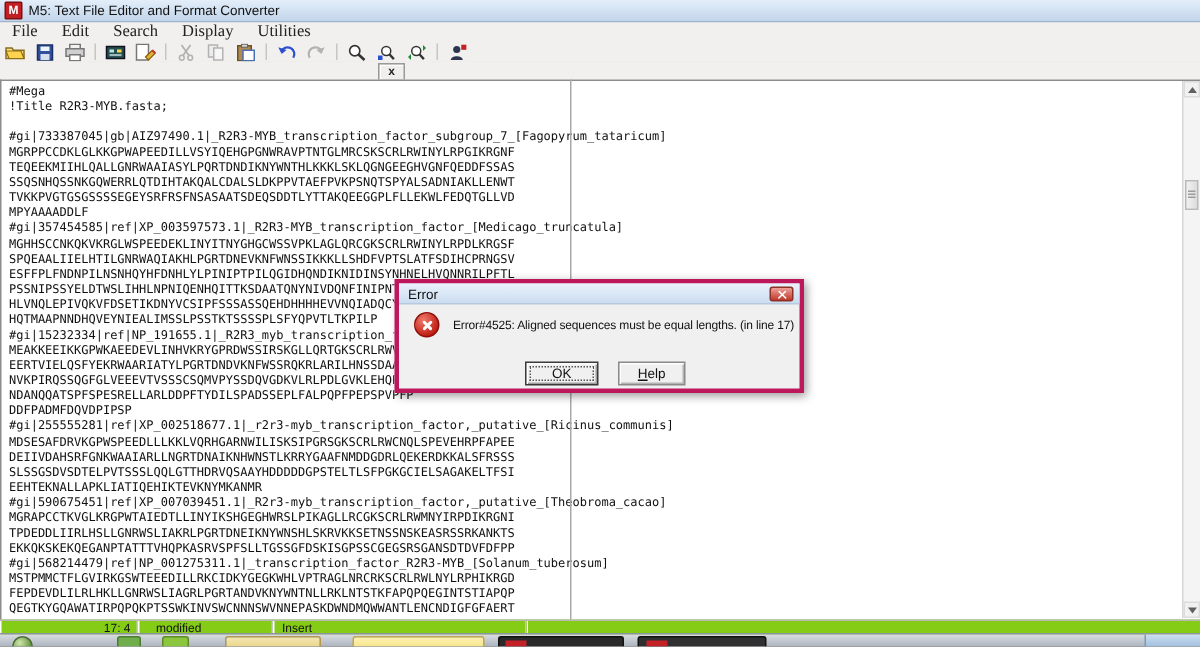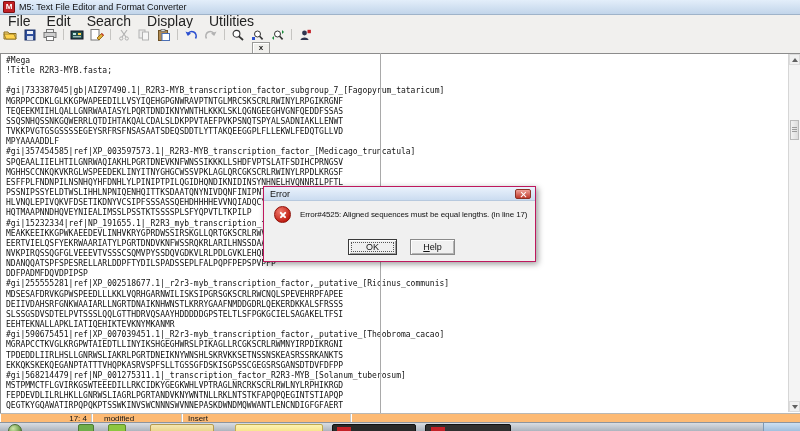--- a/index.html
+++ b/index.html
@@ -8,21 +8,21 @@
   
   .titlebar{position:absolute;left:0;top:0;width:800px;height:14px;
     background:linear-gradient(#e3eefa,#c2d5ea);border-bottom:1px solid #9fb3c9;
     display:flex;align-items:center;}
   .app-icon{width:10px;height:10px;margin:0 4px 0 3px;background:#c01f24;border:1px solid #7d1013;
     color:#fff;font-size:8px;font-weight:bold;line-height:10px;text-align:center;border-radius:1px;}
   .app-title{font-size:9px;color:#111;white-space:nowrap;}
   
   .menubar{position:absolute;left:0;top:15px;width:800px;height:13px;background:#f1f0ee;
     display:flex;align-items:center;}
-  .menubar > span{font-size:14px;color:#222;padding:0 8px;line-height:13px;}
+  .menubar > span{font-size:11px;color:#222;padding:0 8px;line-height:13px;font-family:Liberation Serif, serif;}
   
   .toolbar{position:absolute;left:0;top:28px;width:800px;height:13px;background:#f1f0ee;
     display:flex;align-items:center;border-bottom:1px solid #e0dfdc;}
   .tbtn{width:20px;height:13px;display:flex;align-items:center;justify-content:center;
     border:1px solid #f1f0ee;box-sizing:border-box;}
   .tbtn svg{display:block;}
   .tsep{width:1px;height:11px;background:#c6c5c2;margin:0 3px;}
   
   .tabbar{position:absolute;left:0;top:41px;width:800px;height:12px;background:#f1f0ee;}
   .tab{position:absolute;left:2px;top:14px;width:88px;height:11px;background:linear-gradient(#fdfdfd,#ececea);
@@ -44,21 +44,21 @@
     box-sizing:border-box;}
   .sb-up{top:0;} .sb-down{bottom:0;}
   .arrow-up{width:0;height:0;margin:3px auto 0;border-left:3px solid transparent;
     border-right:3px solid transparent;border-bottom:4px solid #606060;}
   .arrow-down{width:0;height:0;margin:3px auto 0;border-left:3px solid transparent;
     border-right:3px solid transparent;border-top:4px solid #606060;}
   .sb-thumb{position:absolute;left:1px;top:66px;width:9px;height:20px;
     background:linear-gradient(90deg,#f2f2f2,#dcdcdc);border:1px solid #b9b9b9;box-sizing:border-box;}
   .sb-grip{margin:6px auto 0;width:5px;height:1px;background:#9c9c9c;box-shadow:0 2px 0 #9c9c9c,0 4px 0 #9c9c9c;}
   
-  .statusbar{position:absolute;left:0;top:413px;width:800px;height:9px;background:#fdba74;
+  .statusbar{position:absolute;left:0;top:413px;width:800px;height:9px;background:#84cc16;
     border-top:1px solid #b9b8b5;display:flex;font-size:8px;color:#111;}
   .scell{border-right:1px solid #c9c8c5;box-shadow:inset 1px 0 0 #ffffff;line-height:9px;box-sizing:border-box;}
   .scell.pos{width:92px;text-align:right;padding-right:4px;}
   .scell.mod{width:90px;padding-left:12px;}
   .scell.ins{width:169px;padding-left:6px;}
   .scell.rest{flex:1;border-right:none;}
   
   .taskbar{position:absolute;left:0;top:422px;width:800px;height:9px;
     background:linear-gradient(#d9dde2,#a7afba);border-top:1px solid #8d949e;overflow:hidden;}
   .orb{position:absolute;left:8px;top:1px;width:12px;height:12px;border-radius:50%;
@@ -68,21 +68,21 @@
   .t-green2{left:108px;width:16px;background:#8cc63f;border:1px solid #5e8a2a;}
   .t-folder{left:150px;width:62px;background:linear-gradient(#f4e6b2,#e4c768);border:1px solid #b59a4e;}
   .t-active{left:235px;width:86px;background:linear-gradient(#fdf2b3,#f5d867);border:1px solid #c0a94e;}
   .t-dark1{left:332px;width:82px;background:#2a2a2a;border:1px solid #111;}
   .t-dark2{left:425px;width:84px;background:#303030;border:1px solid #111;}
   .t-red{position:absolute;top:2px;width:14px;height:7px;background:#c42127;}
   .tray{position:absolute;right:0;top:0;width:36px;height:9px;background:linear-gradient(#cde0f2,#9dbcdc);
     border-left:1px solid #7e99b5;}
   
   .dialog{position:absolute;left:263px;top:186px;width:273px;height:76px;z-index:10;
-    background:#f0f0f0;border:1px solid #be185d;box-shadow:2px 2px 6px rgba(0,0,0,.4);box-sizing:border-box;}
+    background:#f0f0f0;border:3px solid #be185d;box-shadow:2px 2px 6px rgba(0,0,0,.4);box-sizing:border-box;}
   .dlg-title{position:absolute;left:0;top:0;width:100%;height:14px;
     background:linear-gradient(#eaf2fc,#cbdcf0);border-bottom:1px solid #b7c9de;box-sizing:border-box;}
   .dlg-title-text{font-size:9px;color:#111;padding-left:6px;line-height:14px;}
   .dlg-close{position:absolute;right:4px;top:2px;width:16px;height:10px;border-radius:2px;
     background:linear-gradient(#efa198,#c0392b);border:1px solid #8c3125;box-sizing:border-box;}
   .dlg-close .xa,.dlg-close .xb{position:absolute;left:3.5px;top:4px;width:7px;height:1.4px;background:#fff;}
   .dlg-close .xa{transform:rotate(45deg);} .dlg-close .xb{transform:rotate(-45deg);}
   .err-icon{position:absolute;left:10px;top:19px;width:17px;height:17px;border-radius:50%;
     background:radial-gradient(circle at 35% 30%,#f07a6d,#bf1d12 75%);border:1px solid #8e0f07;box-sizing:border-box;}
   .err-icon .xa,.err-icon .xb{position:absolute;left:4px;top:7px;width:8px;height:1.8px;background:#fff;border-radius:1px;}
@@ -229,22 +229,22 @@
         <div>#Mega</div>
         <div>!Title R2R3-MYB.fasta;</div>
         <div></div>
         <div>#gi|733387045|gb|AIZ97490.1|_R2R3-MYB_transcription_factor_subgroup_7_[Fagopyrum_tataricum]</div>
         <div>MGRPPCCDKLGLKKGPWAPEEDILLVSYIQEHGPGNWRAVPTNTGLMRCSKSCRLRWINYLRPGIKRGNF</div>
         <div>TEQEEKMIIHLQALLGNRWAAIASYLPQRTDNDIKNYWNTHLKKKLSKLQGNGEEGHVGNFQEDDFSSAS</div>
         <div>SSQSNHQSSNKGQWERRLQTDIHTAKQALCDALSLDKPPVTAEFPVKPSNQTSPYALSADNIAKLLENWT</div>
         <div>TVKKPVGTGSGSSSSEGEYSRFRSFNSASAATSDEQSDDTLYTTAKQEEGGPLFLLEKWLFEDQTGLLVD</div>
         <div>MPYAAAADDLF</div>
         <div>#gi|357454585|ref|XP_003597573.1|_R2R3-MYB_transcription_factor_[Medicago_truncatula]</div>
+        <div>MGHHSCCNKQKVKRGLWSPEEDEKLINYITNYGHGCWSSVPKLAGLQRCGKSCRLRWINYLRPDLKRGSF</div>
         <div>SPQEAALIIELHTILGNRWAQIAKHLPGRTDNEVKNFWNSSIKKKLLSHDFVPTSLATFSDIHCPRNGSV</div>
-        <div>MGHHSCCNKQKVKRGLWSPEEDEKLINYITNYGHGCWSSVPKLAGLQRCGKSCRLRWINYLRPDLKRGSF</div>
         <div>ESFFPLFNDNPILNSNHQYHFDNHLYLPINIPTPILQGIDHQNDIKNIDINSYNHNELHVQNNRILPFTL</div>
         <div>PSSNIPSSYELDTWSLIHHLNPNIQENHQITTKSDAATQNYNIVDQNFINIPNTE</div>
         <div>HLVNQLEPIVQKVFDSETIKDNYVCSIPFSSSASSQEHDHHHHEVVNQIADQCYT</div>
         <div>HQTMAAPNNDHQVEYNIEALIMSSLPSSTKTSSSSPLSFYQPVTLTKPILP</div>
         <div>#gi|15232334|ref|NP_191655.1|_R2R3_myb_transcription_f</div>
         <div>MEAKKEEIKKGPWKAEEDEVLINHVKRYGPRDWSSIRSKGLLQRTGKSCRLRWVN</div>
         <div>EERTVIELQSFYEKRWAARIATYLPGRTDNDVKNFWSSRQKRLARILHNSSDAAS</div>
         <div>NVKPIRQSSQGFGLVEEEVTVSSSCSQMVPYSSDQVGDKVLRLPDLGVKLEHQP</div>
         <div>NDANQQATSPFSPESRELLARLDDPFTYDILSPADSSEPLFALPQPFPEPSPVPFP</div>
         <div>DDFPADMFDQVDPIPSP</div>

